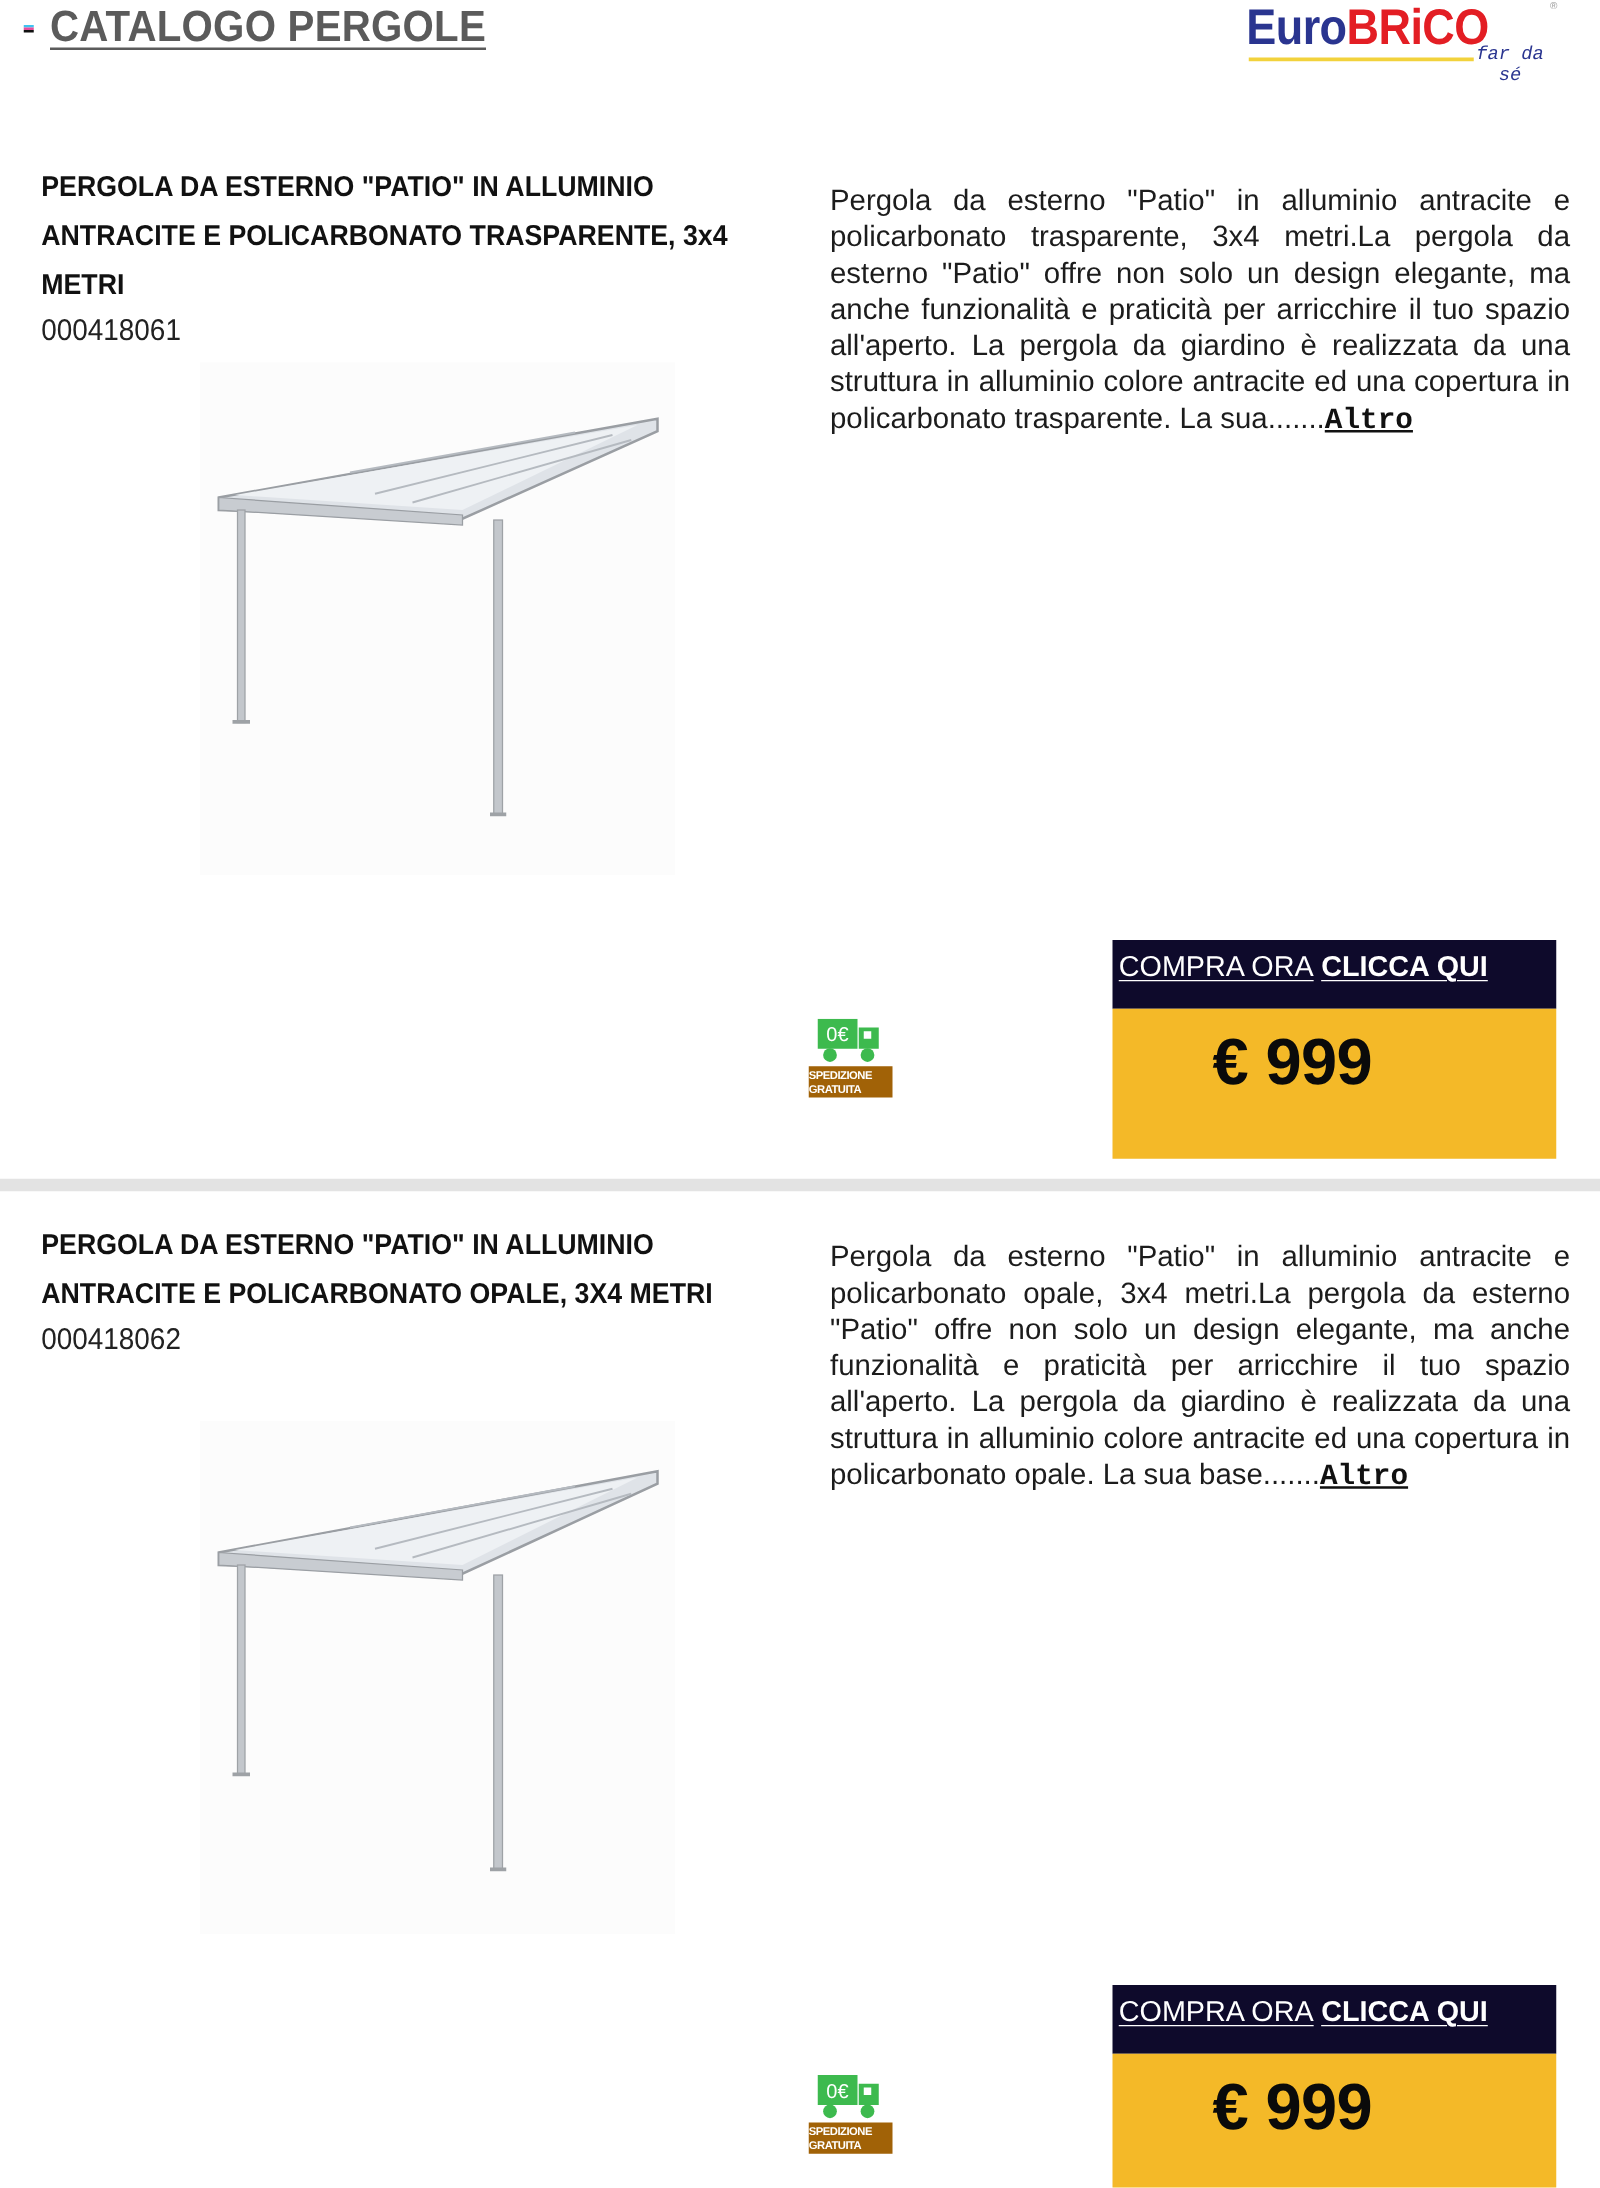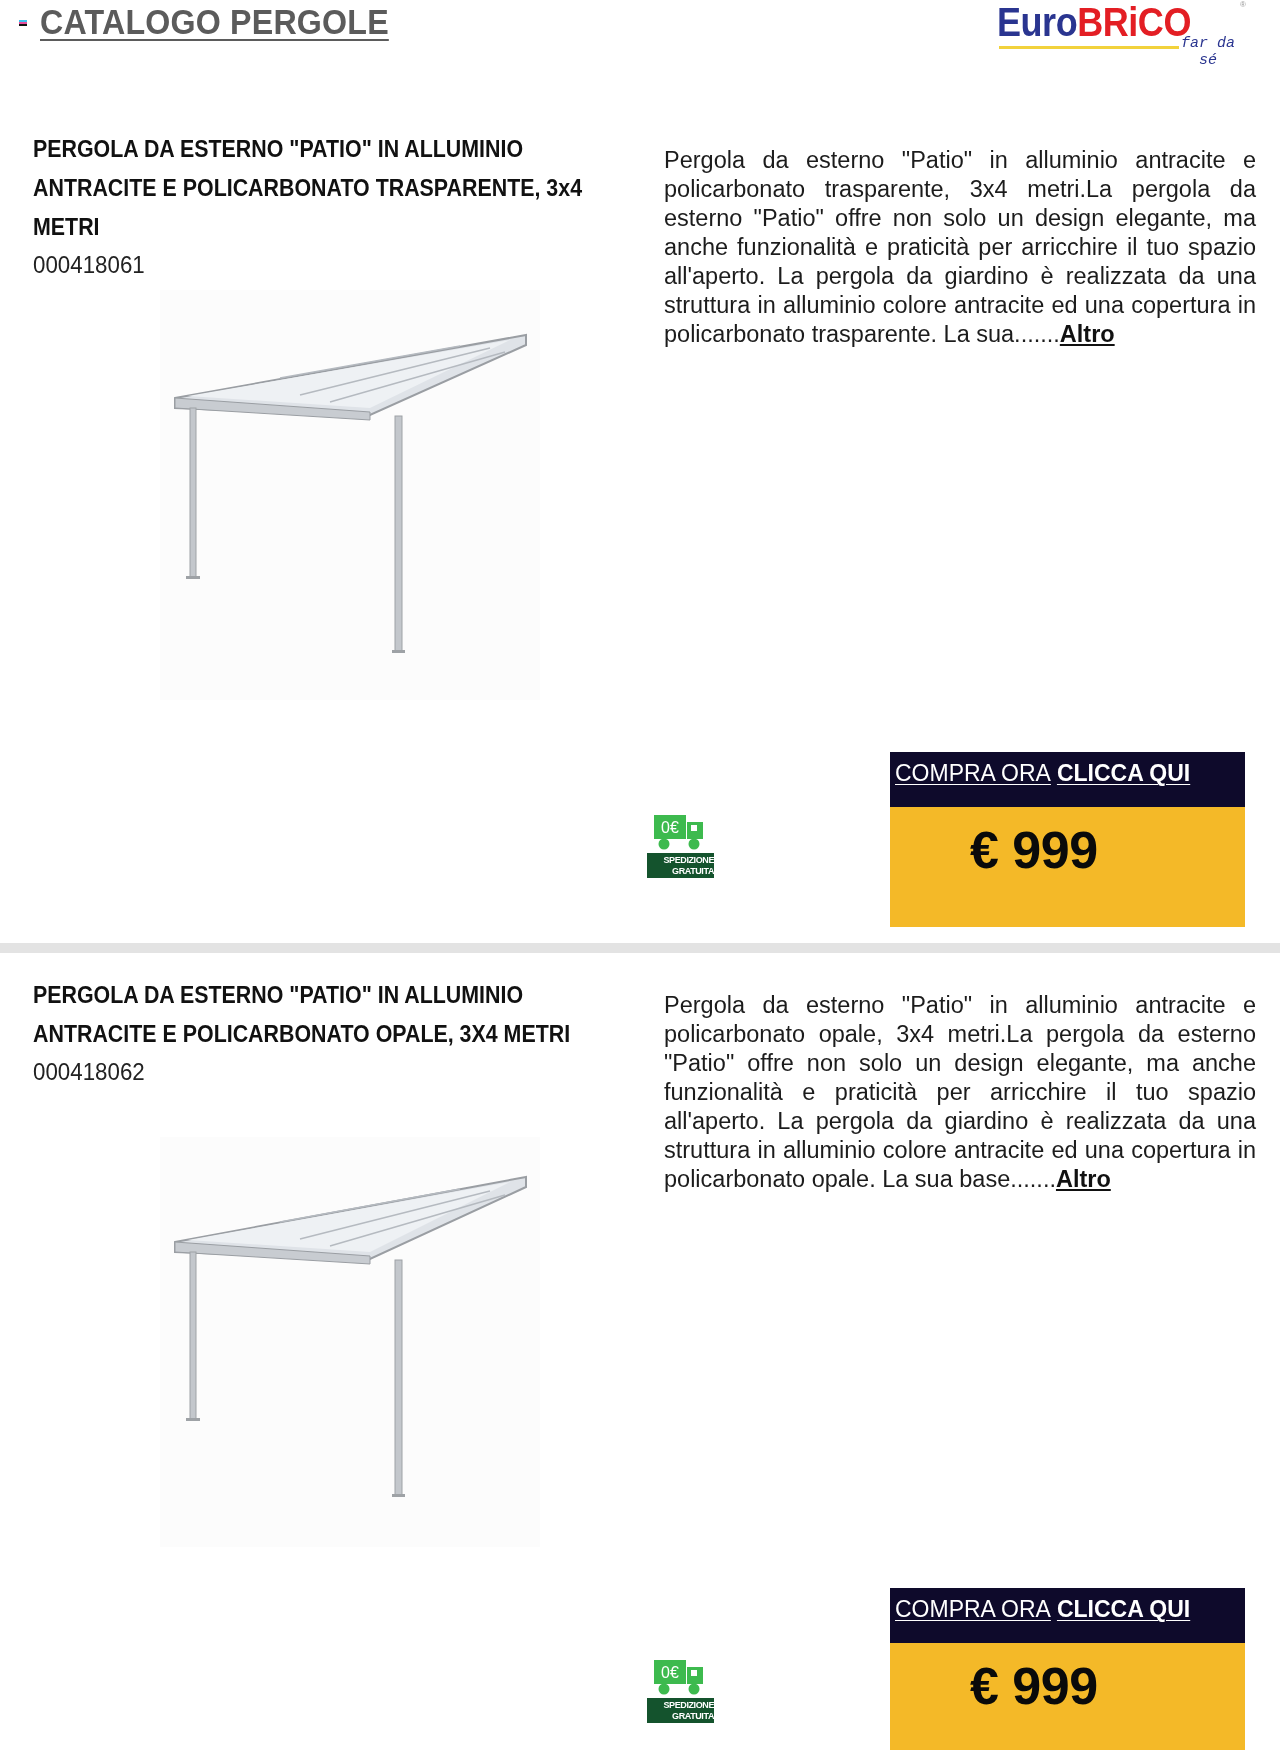--- a/index.html
+++ b/index.html
@@ -37,32 +37,32 @@
   }
   .product-code {
     left: 33px; font-size: 24px; color: #222;
     transform: scaleX(0.93); transform-origin: left top;
   }
   .product-desc {
     left: 664px; width: 592px;
     font-size: 23.5px; line-height: 29px; color: #1c1c1c;
     text-align: justify;
   }
-  .more-link { font-weight: bold; color: #111; text-decoration: underline; cursor: pointer; }
+  .more-link { font-weight: bold; color: #111; text-decoration: underline; cursor: pointer; font-family: Liberation Mono, monospace; }
 
   .product-image { left: 160px; width: 380px; height: 410px; background: #fcfcfc; }
   .product-image svg { width: 100%; height: 100%; display: block; }
 
   
   .ship-badge { left: 647px; width: 67px; height: 66px; }
   .ship-truck { position: absolute; left: 7px; top: 0; width: 50px; height: 36px; }
   .ship-label {
     position: absolute; left: 0; top: 38px; width: 67px; height: 25px;
-    background: #14532d; color: #fff; font-size: 9px; font-weight: bold;
-    line-height: 11px; text-align: right; letter-spacing: -0.4px; padding-top: 2px; box-sizing: border-box;
+    background: #a16207; color: #fff; font-size: 9px; font-weight: bold;
+    line-height: 11px; text-align: left; letter-spacing: -0.4px; padding-top: 2px; box-sizing: border-box;
   }
 
   
   .price-box { left: 890px; width: 355px; }
   .price-header {
     height: 55px; background: #0e0a2b; color: #fff;
     font-size: 23px; line-height: 43px; padding-left: 5px; white-space: nowrap; cursor: pointer;
   }
   .price-header .buy-now { text-decoration: underline; text-decoration-thickness: 1px; text-underline-offset: 3px; }
   .price-header .click-here { font-weight: bold; text-decoration: underline; text-decoration-thickness: 1px; text-underline-offset: 3px; margin-left: 6px; }

